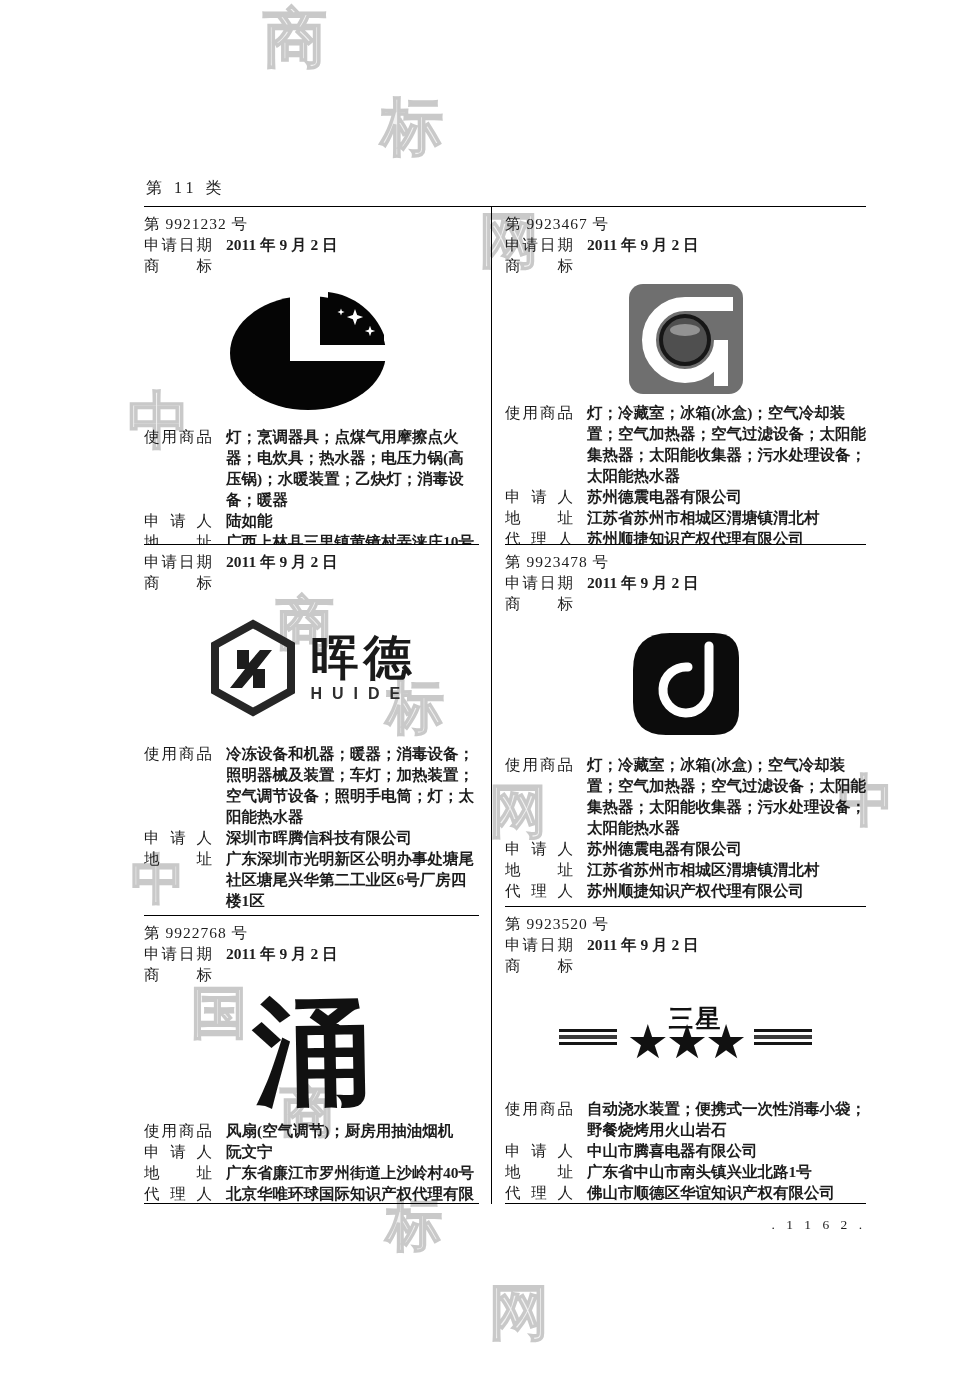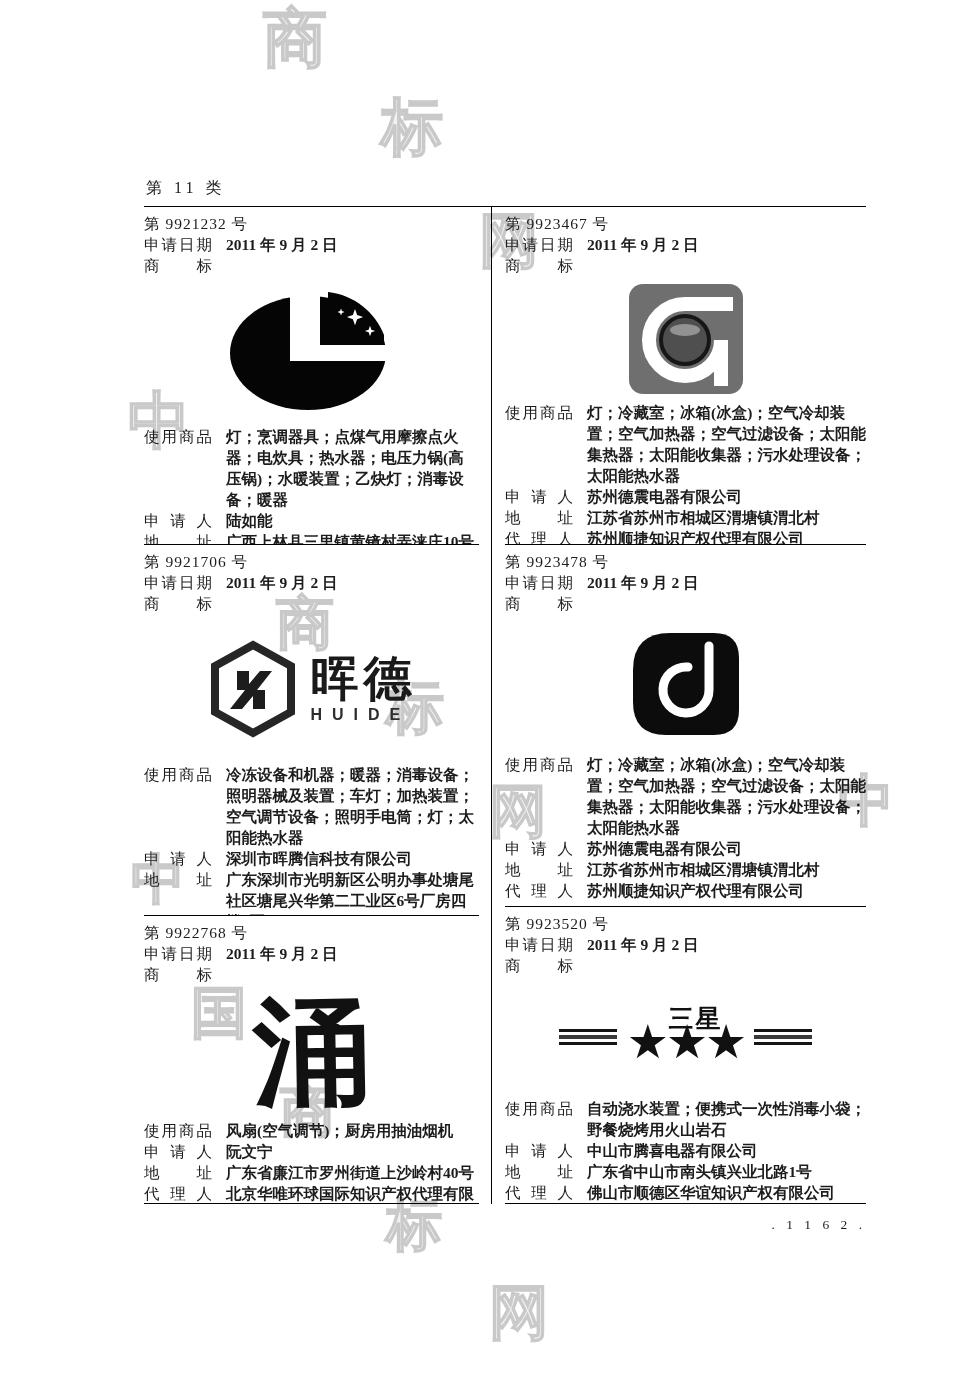--- a/index.html
+++ b/index.html
@@ -106,21 +106,20 @@
           <span class="val">陆如能</span>
         </div>
         <div class="row">
           <span class="lbl">地址</span>
           <span class="val">广西上林县三里镇黄镜村弄涞庄10号</span>
         </div>
 
       </div>
 
       <div class="entry e-l2">
-        <div class="num">第 9921706 号</div>
         <div class="row">
           <span class="lbl">申请日期</span>
           <span class="val">2011 年 9 月 2 日</span>
         </div>
         <div class="row">
           <span class="lbl">商标</span>
         </div>
         <div class="tm-box h150 tm-huide">
           <svg width="92" height="100" viewBox="0 0 92 100">
             <polygon points="46,6 84,27 84,73 46,94 8,73 8,27" fill="none" stroke="#262626" stroke-width="8"></polygon>

